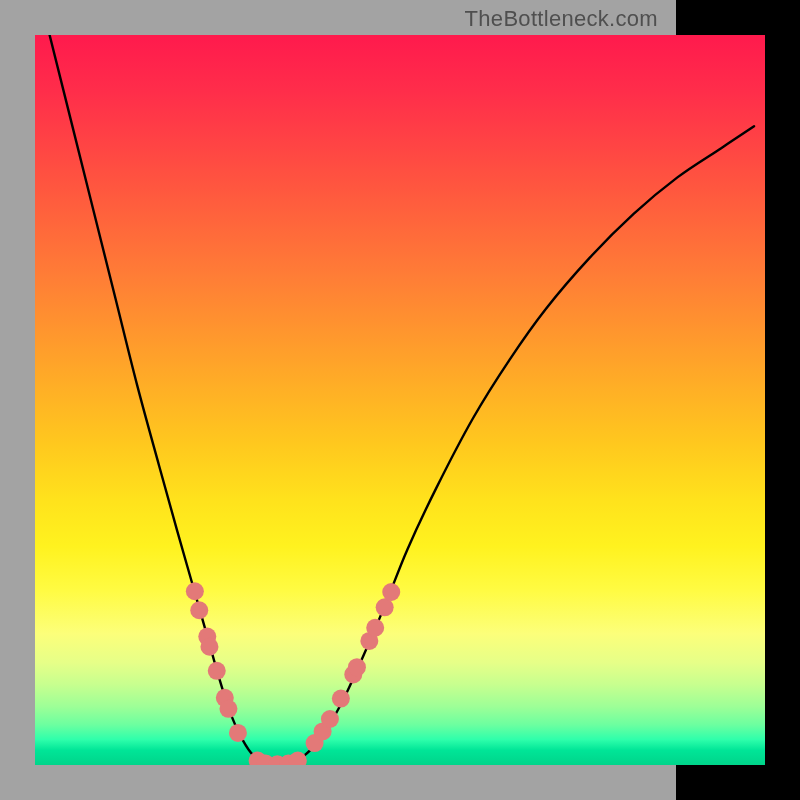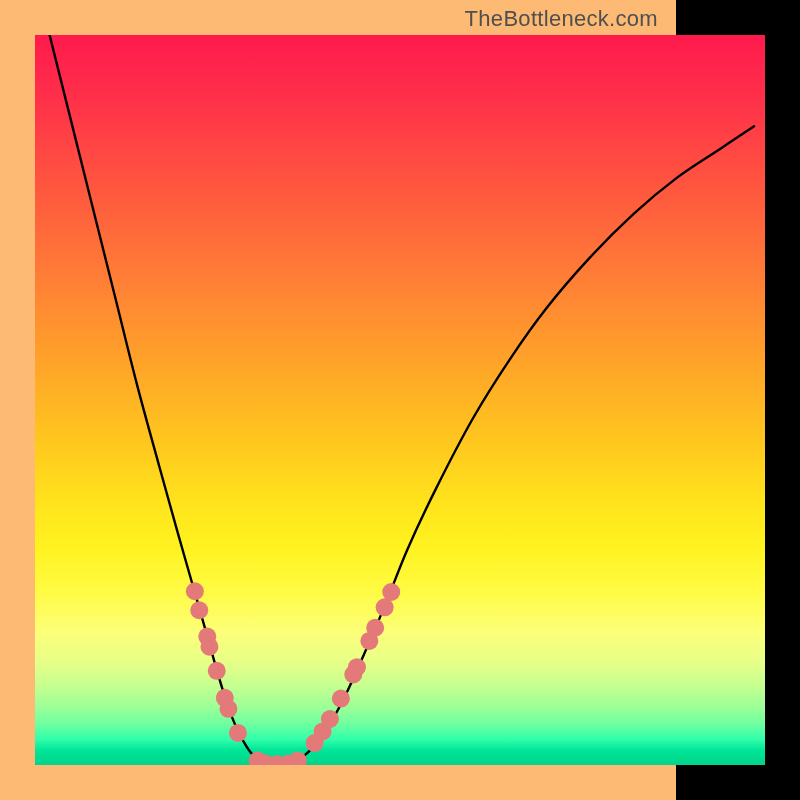--- a/index.html
+++ b/index.html
@@ -8,21 +8,21 @@
     width: 800px;
     height: 800px;
     background: #000;
     font-family: Arial, Helvetica, sans-serif;
     overflow: hidden;
   }
   .frame {
     position: relative;
     width: 676px;
     height: 800px;
-    background: #fdba74;
+    background: #a3a3a3;
   }
   .plot {
     position: absolute;
     left: 35px;
     top: 35px;
     width: 730px;
     height: 730px;
     overflow: hidden;
   }
   .gradient {

